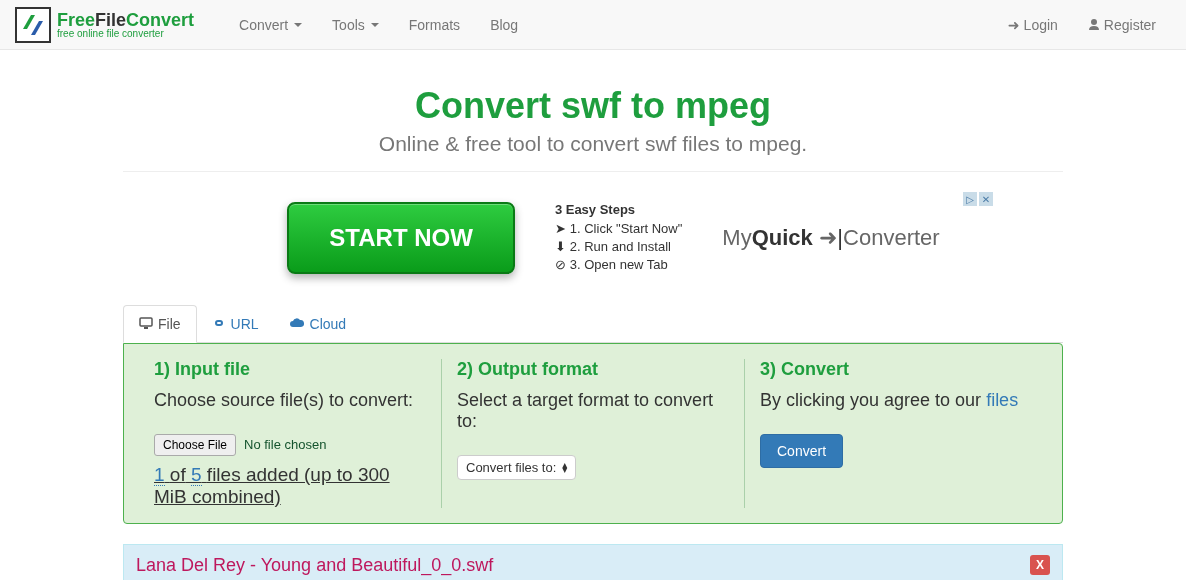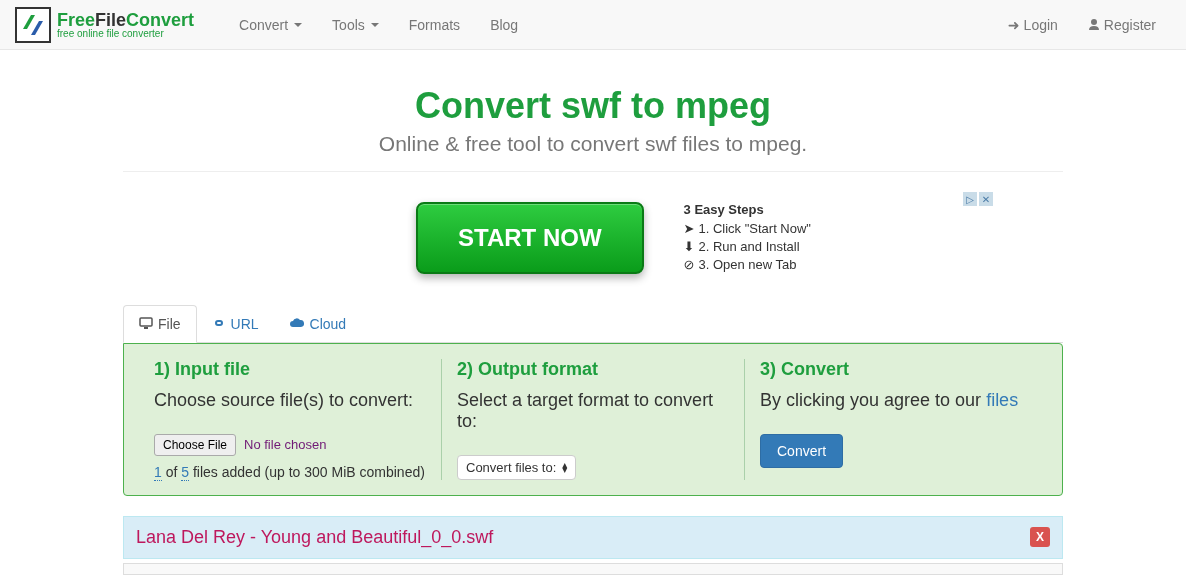--- a/index.html
+++ b/index.html
@@ -42,24 +42,24 @@
     .tabs { display: flex; border-bottom: 1px solid #ddd; margin-top: 20px; }
     .tab { padding: 10px 15px; cursor: pointer; color: #337ab7; display: flex; align-items: center; gap: 5px; margin-bottom: -1px; }
     .tab.active { border: 1px solid #ddd; border-bottom: 1px solid #fff; border-radius: 4px 4px 0 0; color: #555; background: #fff; }
     
     
     .panel { border: 1px solid #4db14d; background: #dff0d8; border-radius: 0 4px 4px 4px; padding: 15px; display: flex; gap: 0; }
     .panel-col { flex: 1; padding: 0 15px; }
     .panel-col:not(:last-child) { border-right: 1px solid #aad0aa; }
     .panel-col h3 { color: #1e9e3e; font-size: 18px; font-weight: bold; margin-bottom: 10px; }
     .panel-col p { color: #333; font-size: 18px; margin-bottom: 23px; }
-    .panel-col .hint { color: #333; font-size: 14px; }
+    .panel-col .hint { color: #333; font-size: 19px; text-decoration: underline; }
     .choose-file-row { display: flex; align-items: center; gap: 8px; margin-bottom: 8px; }
     .choose-file-btn { background: #efefef; border: 1px solid #aaa; border-radius: 3px; padding: 3px 8px; font-size: 12px; cursor: pointer; }
-    .no-file { font-size: 13px; color: #701a75; }
+    .no-file { font-size: 13px; color: #14532d; }
     .file-limit { font-size: 13px; color: #333; }
     .file-limit .num { border-bottom: 1px dotted #337ab7; color: #337ab7; cursor: pointer; }
     .select-format { background: #fff; border: 1px solid #ccc; border-radius: 4px; padding: 4px 8px; font-size: 13px; cursor: pointer; display: inline-flex; align-items: center; gap: 6px; }
     .select-arrows { font-size: 10px; line-height: 0.5; display: flex; flex-direction: column; }
     .agree-text { font-size: 13px; color: #777; margin-bottom: 10px; }
     .agree-text a { color: #337ab7; text-decoration: none; }
     .convert-btn { background: #337ab7; color: #fff; border: 1px solid #2e6da4; padding: 8px 16px; border-radius: 4px; font-size: 14px; cursor: pointer; }
     
     
     .file-row { margin-top: 20px; border: 1px solid #bce8f1; background: #d9edf7; padding: 10px 12px; display: flex; align-items: center; justify-content: space-between; }
@@ -132,20 +132,23 @@
         </div>
       <div class="ad-steps-item">
           <span>⬇</span>
           <span>2. Run and Install</span>
         </div>
       <div class="ad-steps-item">
           <span>⊘</span>
           <span>3. Open new Tab</span>
         </div>
     </div>
+    <div class="ad-logo">
+      <span>My</span><span class="quick">Quick</span> <span>➜</span><span style="color:#333">|</span><span>Converter</span>
+    </div>
     <div class="ad-close">
       <span>▷</span>
       <span>✕</span>
     </div>
   </div>
 
   <div class="tabs">
     <div class="tab active">
       <span>
         <svg width="14" height="12" viewBox="0 0 14 12">

